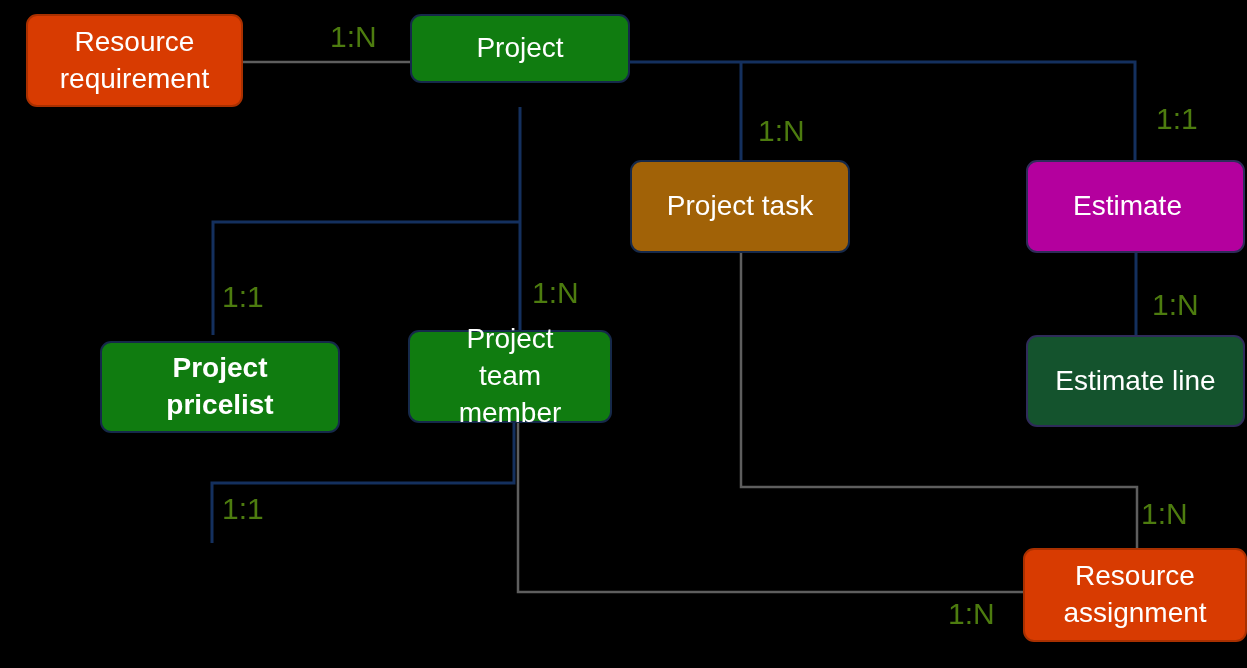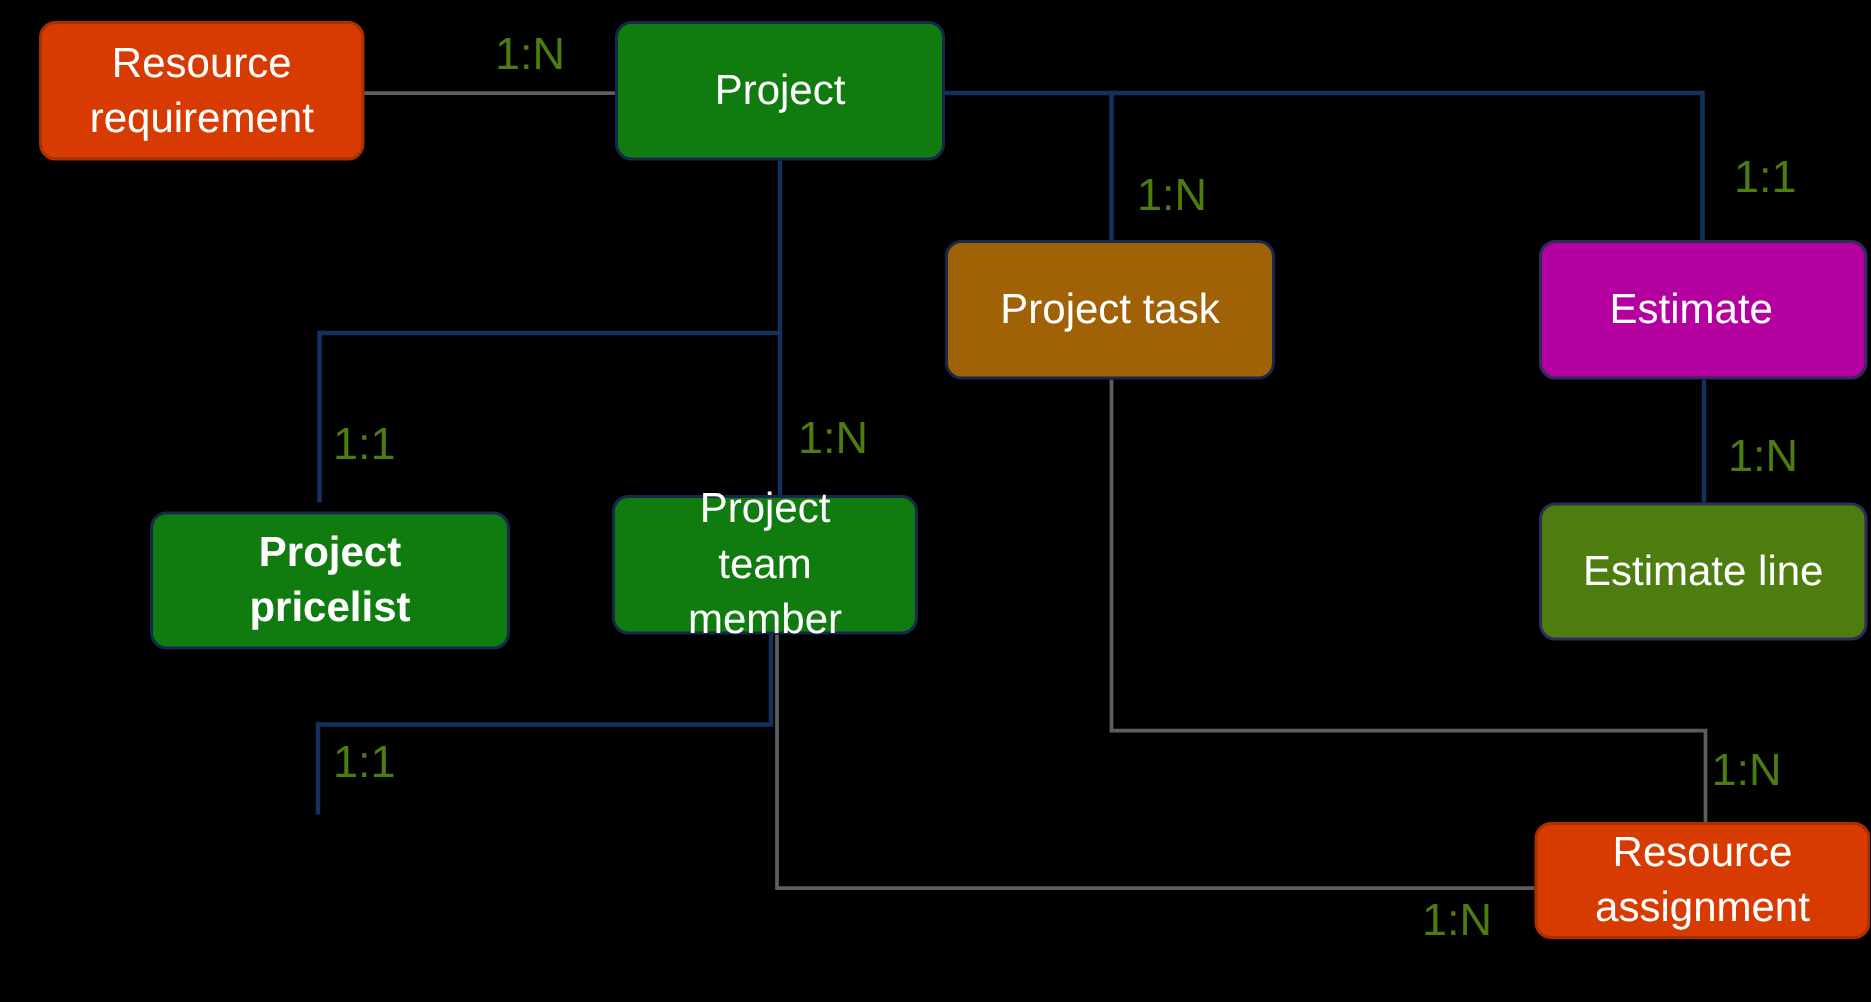--- a/index.html
+++ b/index.html
@@ -25,28 +25,28 @@
   }
   .card-label{
     position:absolute;
     color:#4d7c0f;
     font-size:30px;
     font-weight:400;
     white-space:nowrap;
   }
   
   .e-resource-requirement{left:4px;   top:14px;  width:217px; height:93px;margin-left:22px;}
-  .e-project            {left:410px; top:14px;  width:220px; height:93px;}
+  .e-project            {left:410px; top:14px;  width:220px; height:69px;}
   .e-project-task       {left:630px; top:160px; width:220px; height:93px;}
   .e-estimate           {left:1026px;top:160px; width:219px; height:93px;padding-left:10px;}
   .e-estimate-line      {left:1026px;top:335px; width:219px; height:92px;}
   .e-project-pricelist  {left:100px; top:341px; width:240px; height:92px;font-weight:bold;}
   .e-project-team-member{left:408px; top:330px; width:204px; height:93px;}
   .e-bookable-resource  {left:100px; top:543px; width:225px; height:94px;}
-  .e-resource-assignment{left:1023px;top:548px; width:224px; height:78px;}
+  .e-resource-assignment{left:1023px;top:548px; width:224px; height:94px;}
   
   .l-req-project    {left:330px; top:20px;}
   .l-project-task   {left:758px; top:114px;}
   .l-project-estimate{left:1156px;top:102px;}
   .l-estimate-line  {left:1152px;top:288px;}
   .l-project-pricelist{left:222px;top:280px;}
   .l-project-team   {left:532px; top:276px;}
   .l-team-bookable  {left:222px; top:492px;}
   .l-task-assignment{left:1141px;top:497px;}
   .l-team-assignment{left:948px; top:597px;}
@@ -81,21 +81,21 @@
   </div>
 
   <div class="entity e-project-task" style="background-color: #a16207; border-color: rgb(22, 41, 74);">
     <span>Project task</span>
   </div>
 
   <div class="entity e-estimate" style="background-color: rgb(180, 0, 158); border-color: rgb(47, 43, 90);">
     <span>Estimate</span>
   </div>
 
-  <div class="entity e-estimate-line" style="background-color: #4d7c0f; border-color: rgb(47, 43, 90);">
+  <div class="entity e-estimate-line" style="background-color: #14532d; border-color: rgb(47, 43, 90);">
     <span>Estimate line</span>
   </div>
 
   <div class="entity e-project-pricelist" style="background-color: rgb(16, 124, 16); border-color: rgb(22, 41, 74);">
     <span>Project pricelist</span>
   </div>
 
   <div class="entity e-project-team-member" style="background-color: rgb(16, 124, 16); border-color: rgb(22, 41, 74);">
     <span>Project team member</span>
   </div>

